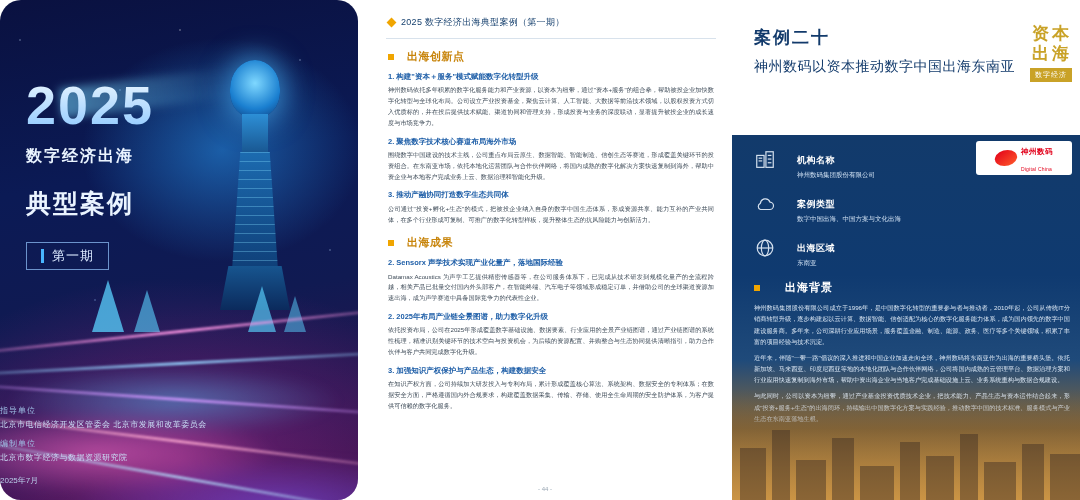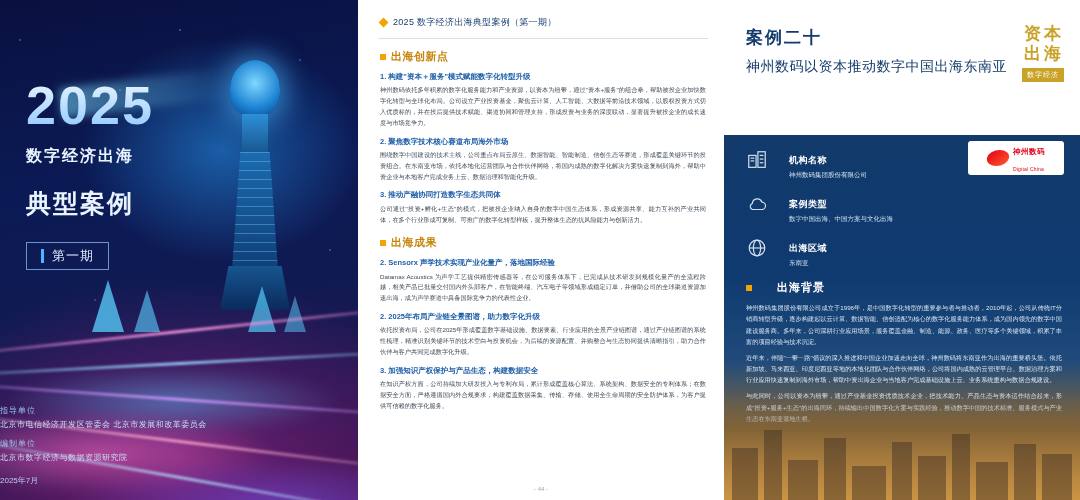--- a/index.html
+++ b/index.html
@@ -9,20 +9,21 @@
   }
   .page{position:relative;width:1080px;height:500px;display:flex;}
 
   
   .cover{
     position:relative;width:358px;height:500px;flex:0 0 358px;overflow:hidden;
     background:
       radial-gradient(ellipse 200px 160px at 62% 30%, rgba(40,150,235,.55), rgba(10,30,90,0) 70%),
       radial-gradient(ellipse 420px 260px at 50% 92%, rgba(160,40,140,.55), rgba(10,20,70,0) 70%),
       linear-gradient(170deg,#0a1140 0%,#0b1a55 35%,#101a52 60%,#2a1550 85%,#3b1048 100%);
+    border-radius: 21px;
   }
   .cover .starfield{position:absolute;inset:0;
     background-image:
       radial-gradient(1px 1px at 20px 40px,#cfe6ff,transparent),
       radial-gradient(1px 1px at 120px 90px,#9fc8ff,transparent),
       radial-gradient(1px 1px at 300px 60px,#cfe6ff,transparent),
       radial-gradient(1px 1px at 250px 160px,#9fc8ff,transparent),
       radial-gradient(1px 1px at 60px 210px,#bcdcff,transparent),
       radial-gradient(1px 1px at 330px 250px,#bcdcff,transparent),
       radial-gradient(1px 1px at 180px 30px,#ffffff,transparent),
@@ -66,27 +67,27 @@
   .t2{font-size:25px;font-weight:bold;margin-top:20px;letter-spacing:2px;color:#eaf4ff;}
   .issue{margin-top:22px;display:inline-flex;align-items:center;border:1px solid rgba(150,200,255,.7);
     padding:4px 14px;font-size:13px;color:#dceaff;letter-spacing:1px;}
   .issue .bar{width:3px;height:14px;background:#49b6ff;margin-right:8px;}
   .cover-foot{position:absolute;left:0;right:12px;bottom:14px;text-align:left;color:#c9dcf5;}
   .cf-label{font-size:8px;letter-spacing:1px;color:#9fc0e6;margin-top:8px;}
   .cf-org{font-size:8px;letter-spacing:.5px;margin-top:3px;}
   .cf-date{font-size:8px;margin-top:12px;color:#b9cfea;}
 
   
-  .mid{position:relative;width:362px;flex:0 0 362px;height:500px;background:#fff;padding:0 0 0 4px;}
+  .mid{position:relative;width:362px;flex:0 0 362px;height:500px;background:#fff;padding:0 0 0 12px;}
   .mid-head{display:flex;align-items:center;gap:6px;padding:16px 18px 6px 18px;}
   .mid-head .dot{width:7px;height:7px;background:#f0a500;transform:rotate(45deg);}
   .mid-head .ttl{font-size:9px;color:#16406e;letter-spacing:.3px;}
   .mid-rule{height:1px;background:#d8e2ec;margin:3px 16px 10px 16px;}
   .mid-body{padding:0 18px;}
-  .sec-h{display:flex;align-items:center;gap:5px;margin:10px 0 6px;}
+  .sec-h{display:flex;align-items:center;gap:13px;margin:10px 0 6px;}
   .sec-h .sq{width:6px;height:6px;background:#f0a500;}
   .sec-h .tx{font-size:11px;font-weight:bold;color:#c8850c;letter-spacing:.5px;}
   .sub{font-size:7.5px;color:#1f5fa8;font-weight:bold;margin:7px 0 3px;line-height:1.5;}
   .p{font-size:6.2px;color:#3d4a57;line-height:1.75;text-align:justify;margin:0 0 4px;}
   .pg{position:absolute;bottom:8px;left:0;right:0;text-align:center;font-size:6px;color:#9aa7b4;}
 
   
   .right{position:relative;width:360px;flex:0 0 360px;height:500px;overflow:hidden;
     background:linear-gradient(180deg,#ffffff 0%,#ffffff 27%,#123a6b 27%,#0f3a70 55%,#1f4a7a 72%,#8a6a3a 86%,#c08a3e 100%);}
   .r-top{position:relative;height:135px;background:#fff;padding:26px 22px 0 22px;box-sizing:border-box;}

